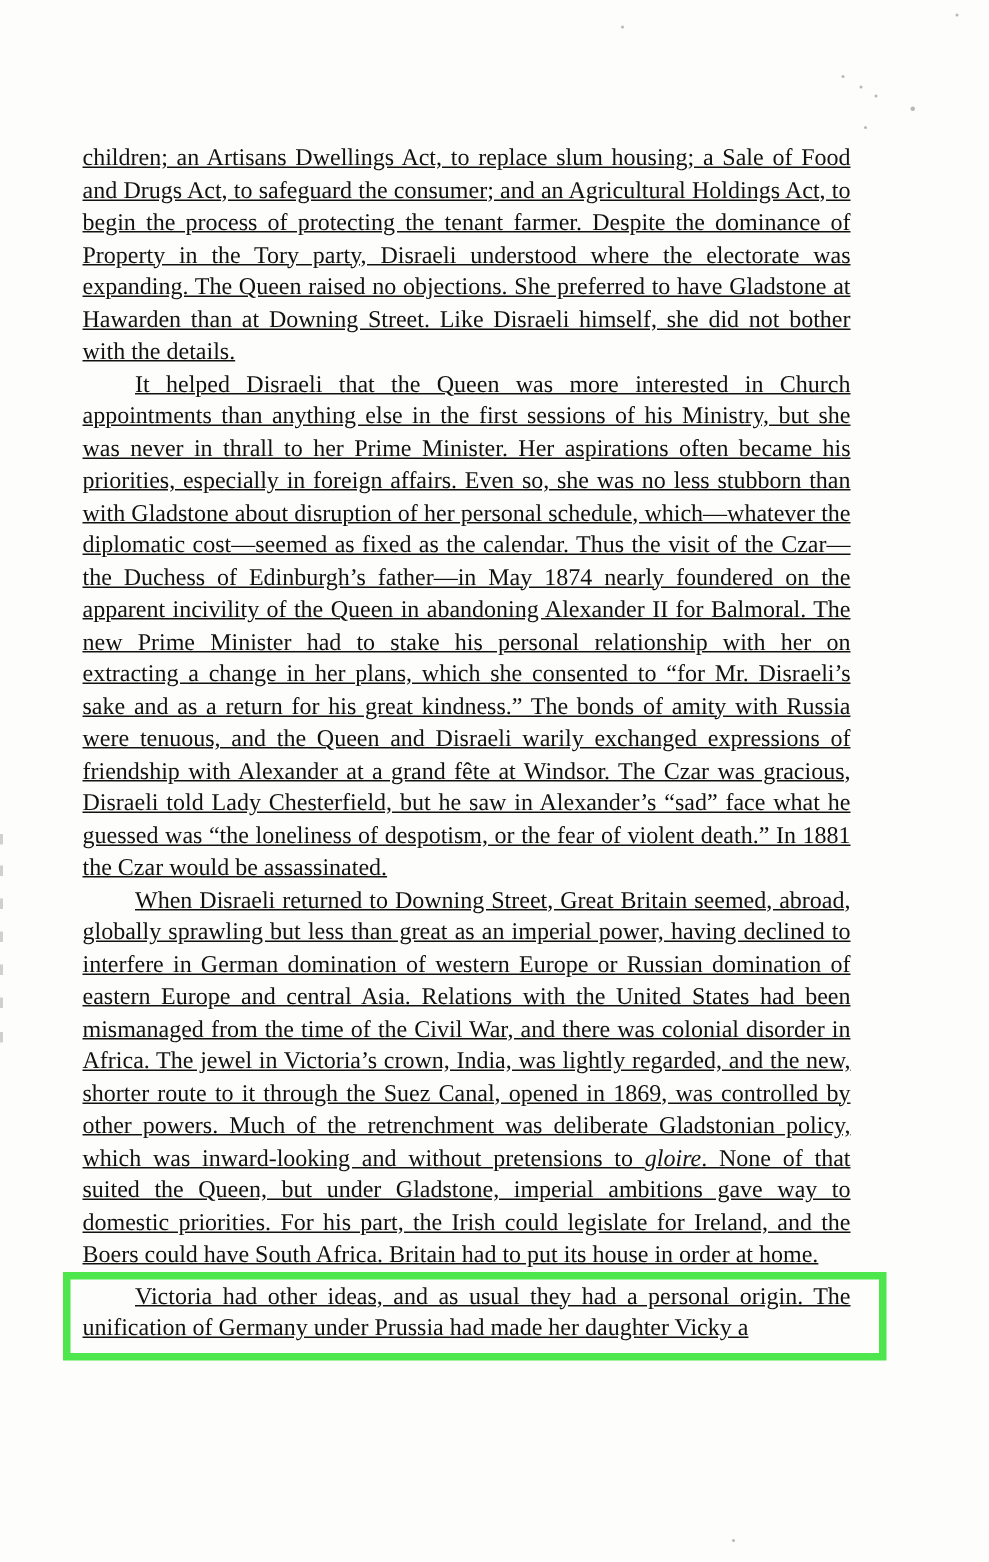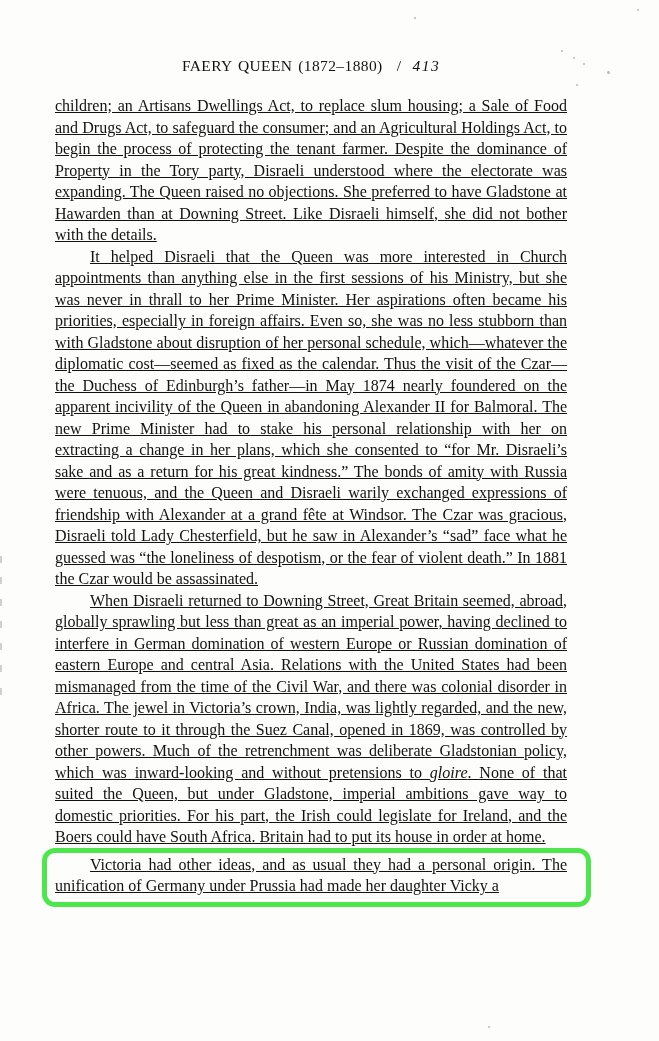--- a/index.html
+++ b/index.html
@@ -59,29 +59,26 @@
     background: #9a9a9a;
     opacity: 0.7;
     border-radius: 50%;
   }
 </style>
 </head>
 <body>
 
 <div class="page">
 
-  <div class="running-header">
-    <span>FAERY QUEEN (1872–1880)</span><span class="sep">/</span><span class="pnum">413</span>
-  </div>
 
   <div class="page-body">
     <p class="para noindent"><span>children; an Artisans Dwellings Act, to replace slum housing; a Sale of Food and Drugs Act, to safeguard the consumer; and an Agricultural Holdings Act, to begin the process of protecting the tenant farmer. Despite the dominance of Property in the Tory party, Disraeli understood where the electorate was expanding. The Queen raised no objections. She preferred to have Gladstone at Hawarden than at Downing Street. Like Disraeli himself, she did not bother with the details.</span></p>
     <p class="para"><span>It helped Disraeli that the Queen was more interested in Church appointments than anything else in the first sessions of his Ministry, but she was never in thrall to her Prime Minister. Her aspirations often became his priorities, especially in foreign affairs. Even so, she was no less stubborn than with Gladstone about disruption of her personal schedule, which—whatever the diplomatic cost—seemed as fixed as the calendar. Thus the visit of the Czar—the Duchess of Edinburgh’s father—in May 1874 nearly foundered on the apparent incivility of the Queen in abandoning Alexander II for Balmoral. The new Prime Minister had to stake his personal relationship with her on extracting a change in her plans, which she consented to “for Mr. Disraeli’s sake and as a return for his great kindness.” The bonds of amity with Russia were tenuous, and the Queen and Disraeli warily exchanged expressions of friendship with Alexander at a grand fête at Windsor. The Czar was gracious, Disraeli told Lady Chesterfield, but he saw in Alexander’s “sad” face what he guessed was “the loneliness of despotism, or the fear of violent death.” In 1881 the Czar would be assassinated.</span></p>
     <p class="para"><span>When Disraeli returned to Downing Street, Great Britain seemed, abroad, globally sprawling but less than great as an imperial power, having declined to interfere in German domination of western Europe or Russian domination of eastern Europe and central Asia. Relations with the United States had been mismanaged from the time of the Civil War, and there was colonial disorder in Africa. The jewel in Victoria’s crown, India, was lightly regarded, and the new, shorter route to it through the Suez Canal, opened in 1869, was controlled by other powers. Much of the retrenchment was deliberate Gladstonian policy, which was inward-looking and without pretensions to </span><i>gloire</i><span>. None of that suited the Queen, but under Gladstone, imperial ambitions gave way to domestic priorities. For his part, the Irish could legislate for Ireland, and the Boers could have South Africa. Britain had to put its house in order at home.</span></p>
-    <div class="highlight-box" style="border-color: rgb(77, 231, 77); border-radius: 13px;">
+    <div class="highlight-box" style="border-color: rgb(77, 231, 77);">
       <p class="para"><span>Victoria had other ideas, and as usual they had a personal origin. The unification of Germany under Prussia had made her daughter Vicky a</span></p>
     </div>
   </div>
 
   <span class="tick" style="top:556px"></span>
   <span class="tick" style="top:577px"></span>
   <span class="tick" style="top:599px"></span>
   <span class="tick" style="top:621px"></span>
   <span class="tick" style="top:643px"></span>
   <span class="tick" style="top:665px"></span>

